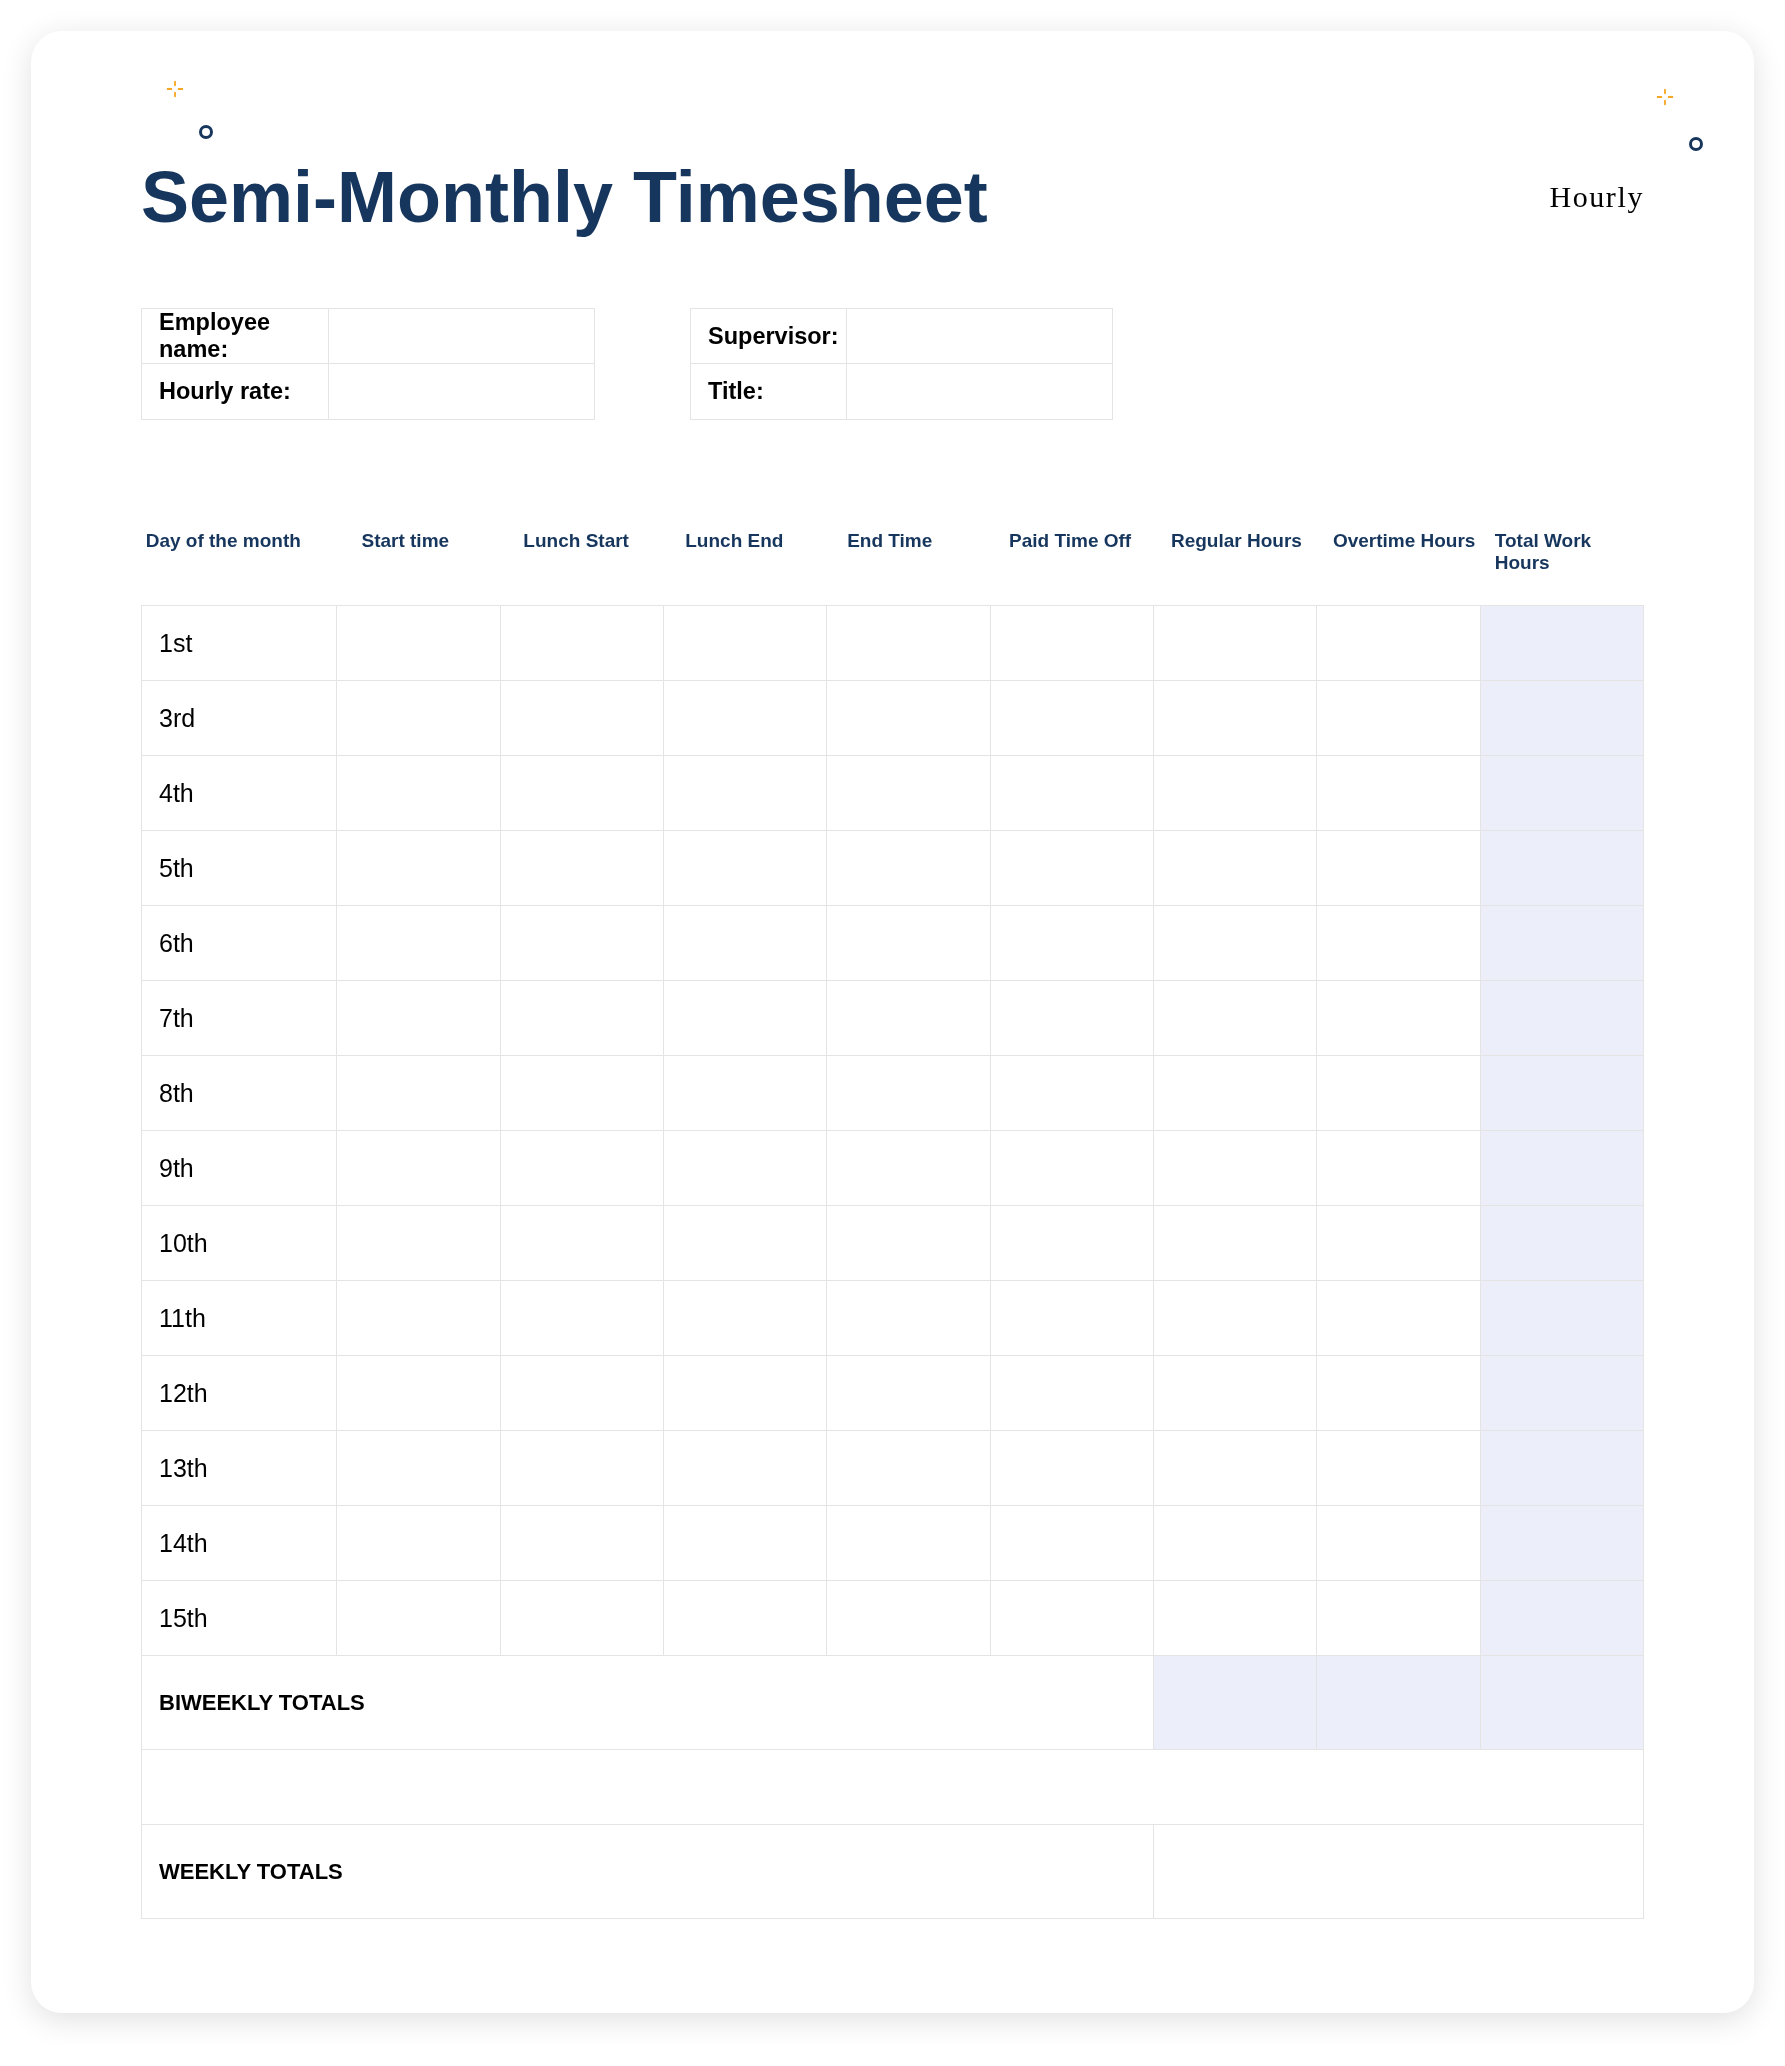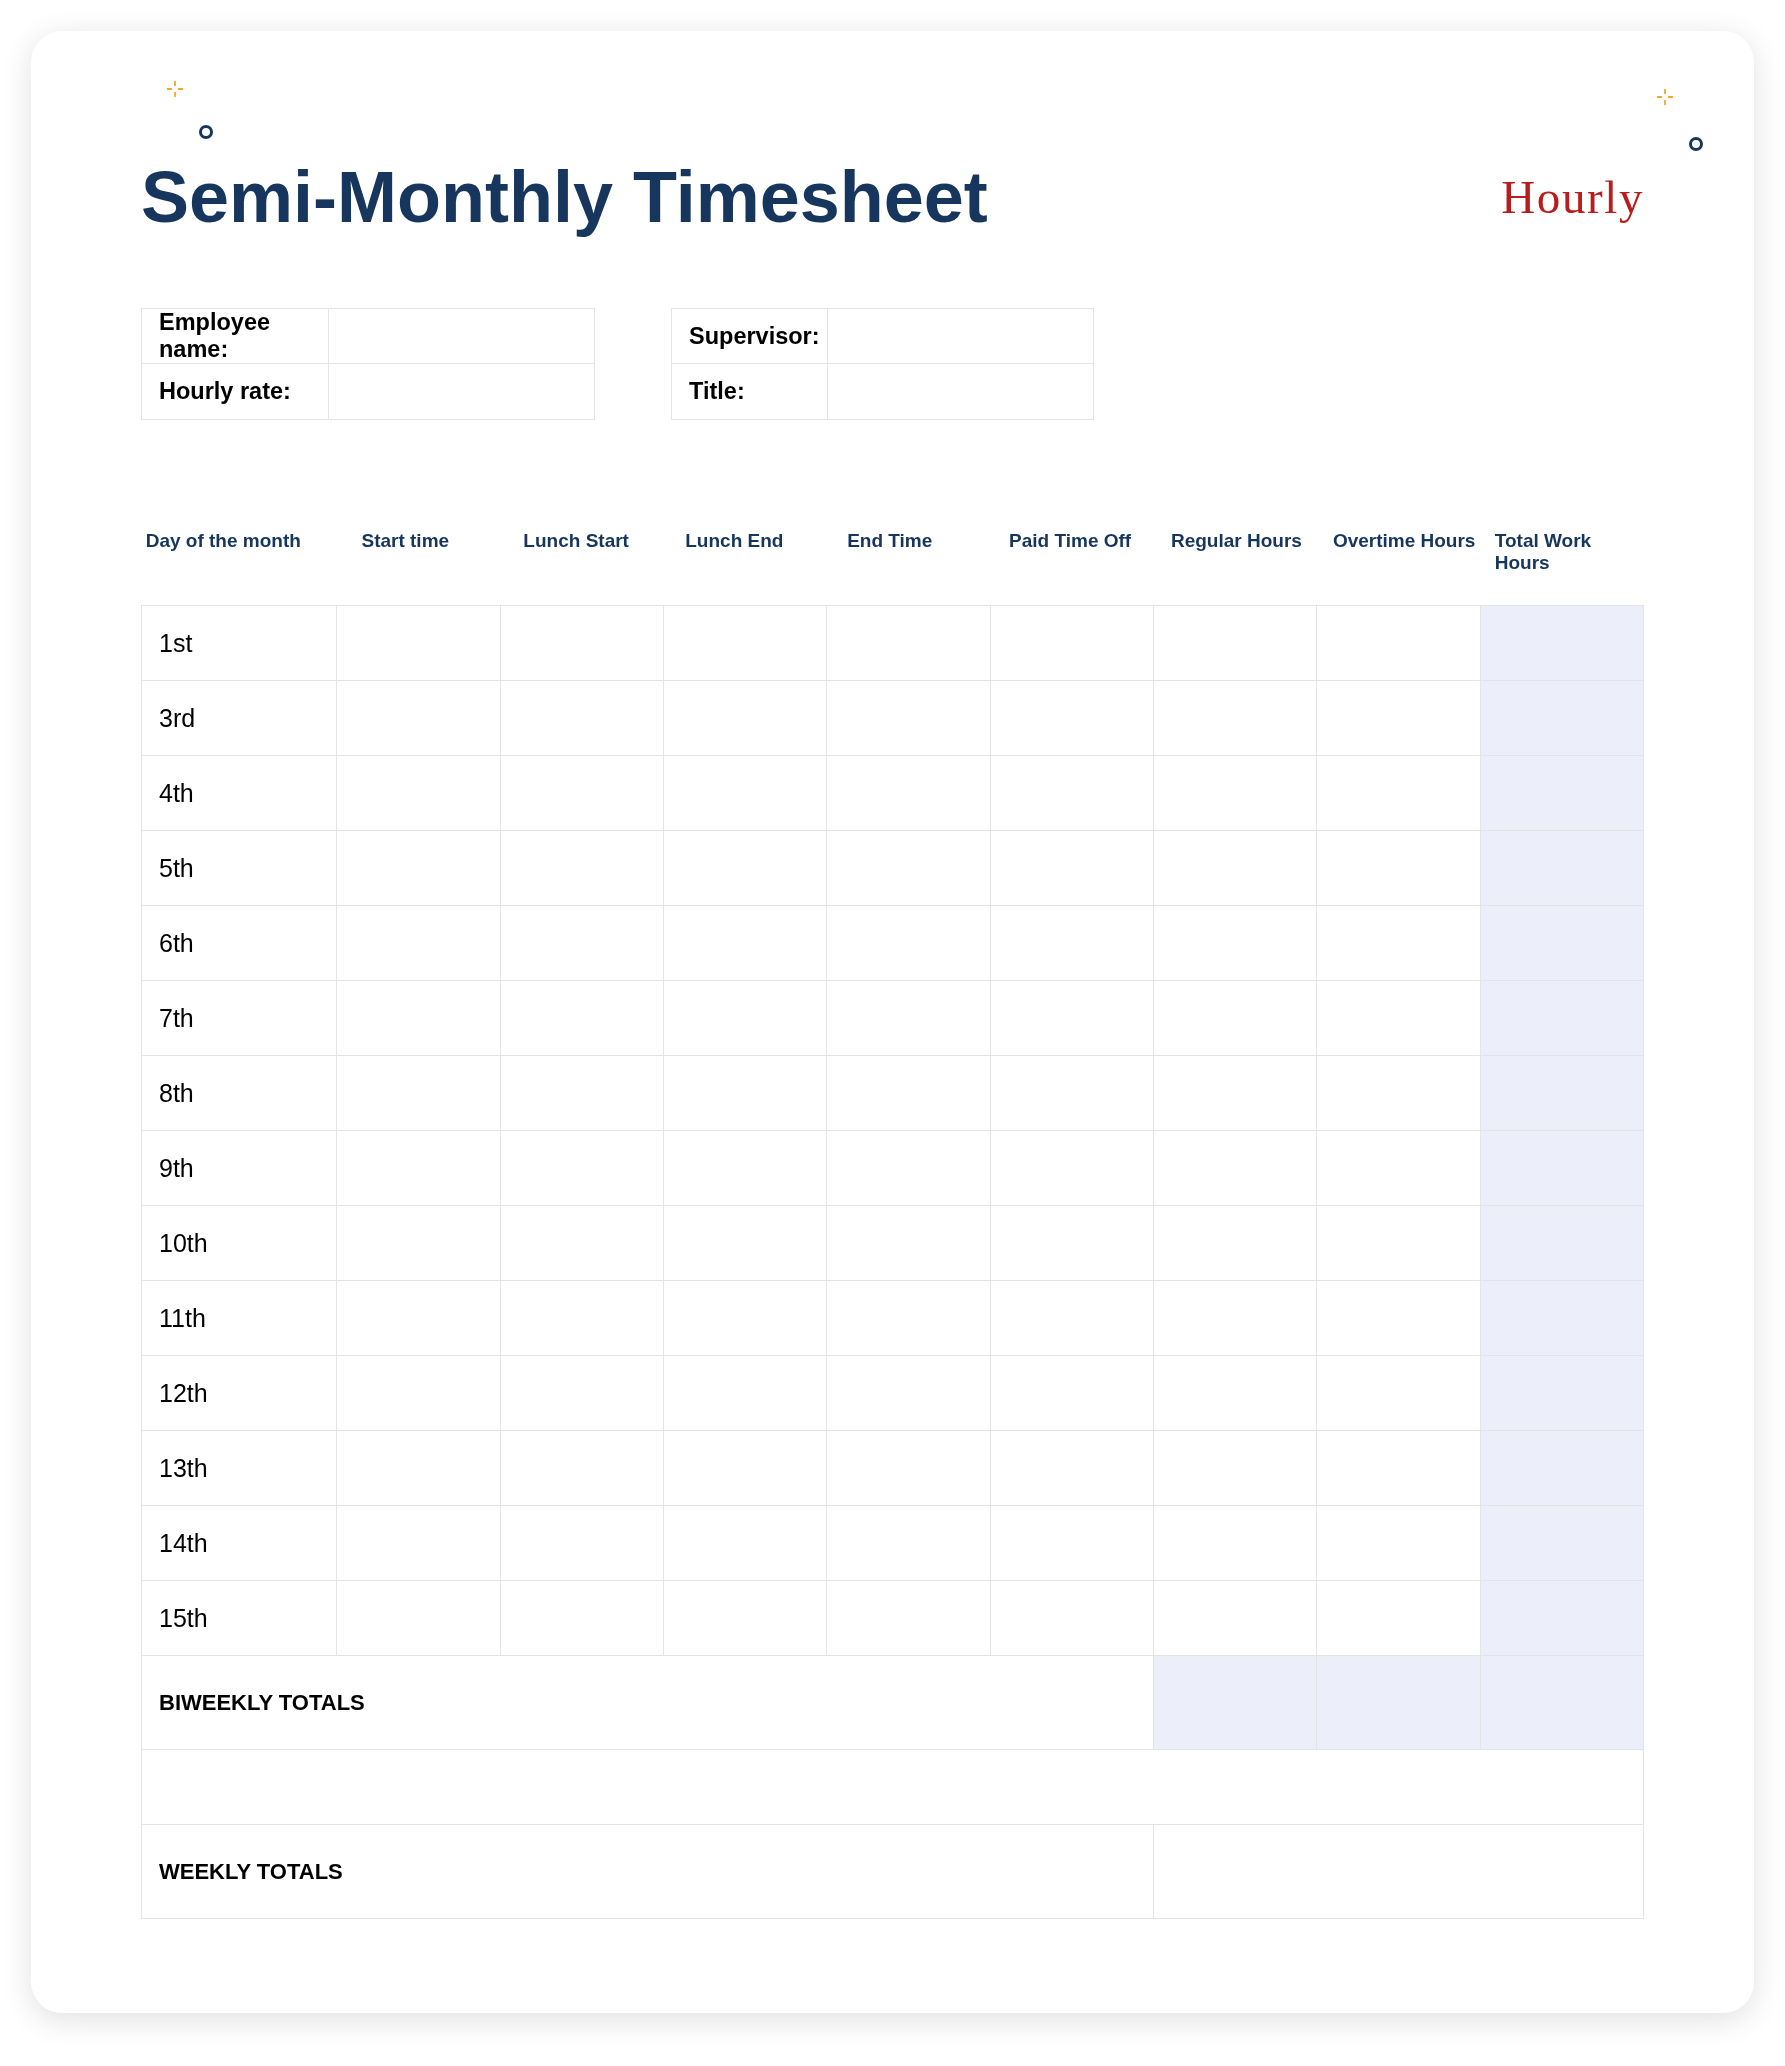--- a/index.html
+++ b/index.html
@@ -44,30 +44,30 @@
     margin-top: 47px;
     margin-bottom: 70px;
   }
   .title {
     color: #17365d;
     font-size: 72px;
     font-weight: 800;
     margin: 0;
   }
   .logo {
-    color: #b91c1c;
-    font-size: 47px;
+    color: #000000;
+    font-size: 30px;
     font-weight: 400;
     letter-spacing: 1.6px;
     font-family: Georgia, serif;
   }
 
   .info-grid {
     display: flex;
-    gap: 76px;
+    gap: 95px;
     margin-bottom: 110px;
   }
   .info-col {
     display: flex;
     flex-direction: column;
   }
   .info-row {
     display: flex;
     height: 56px;
   }

